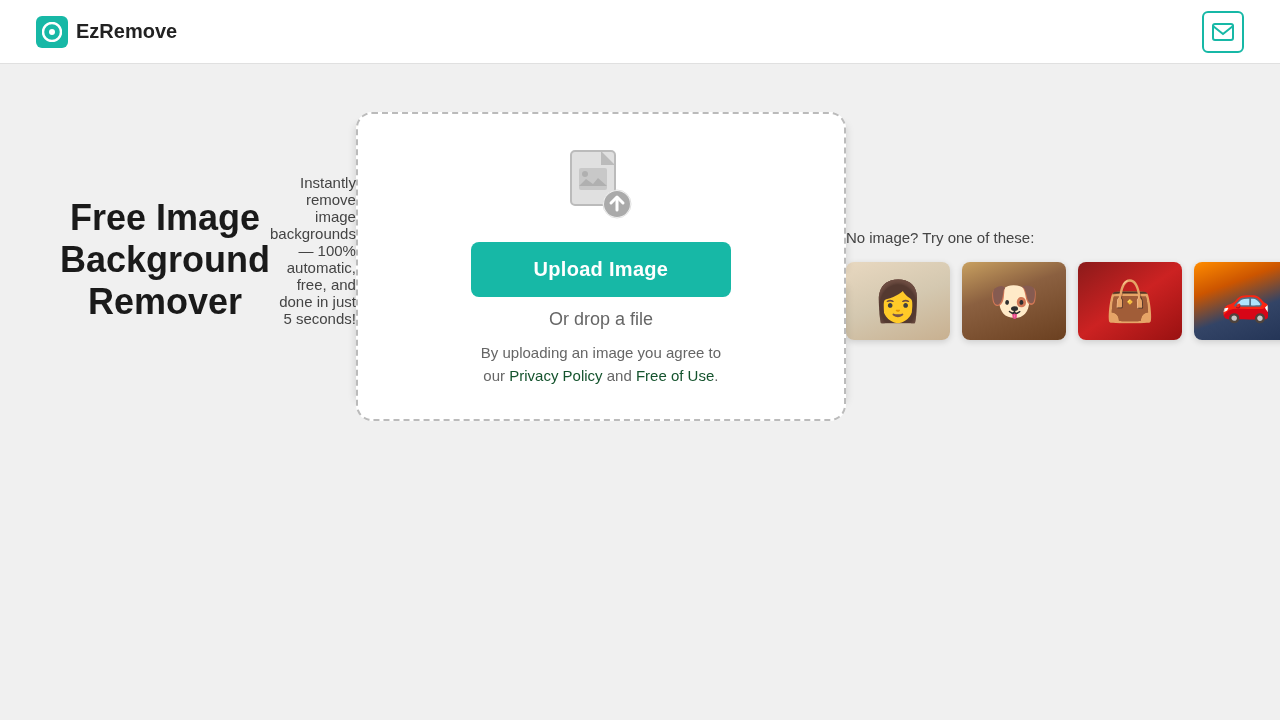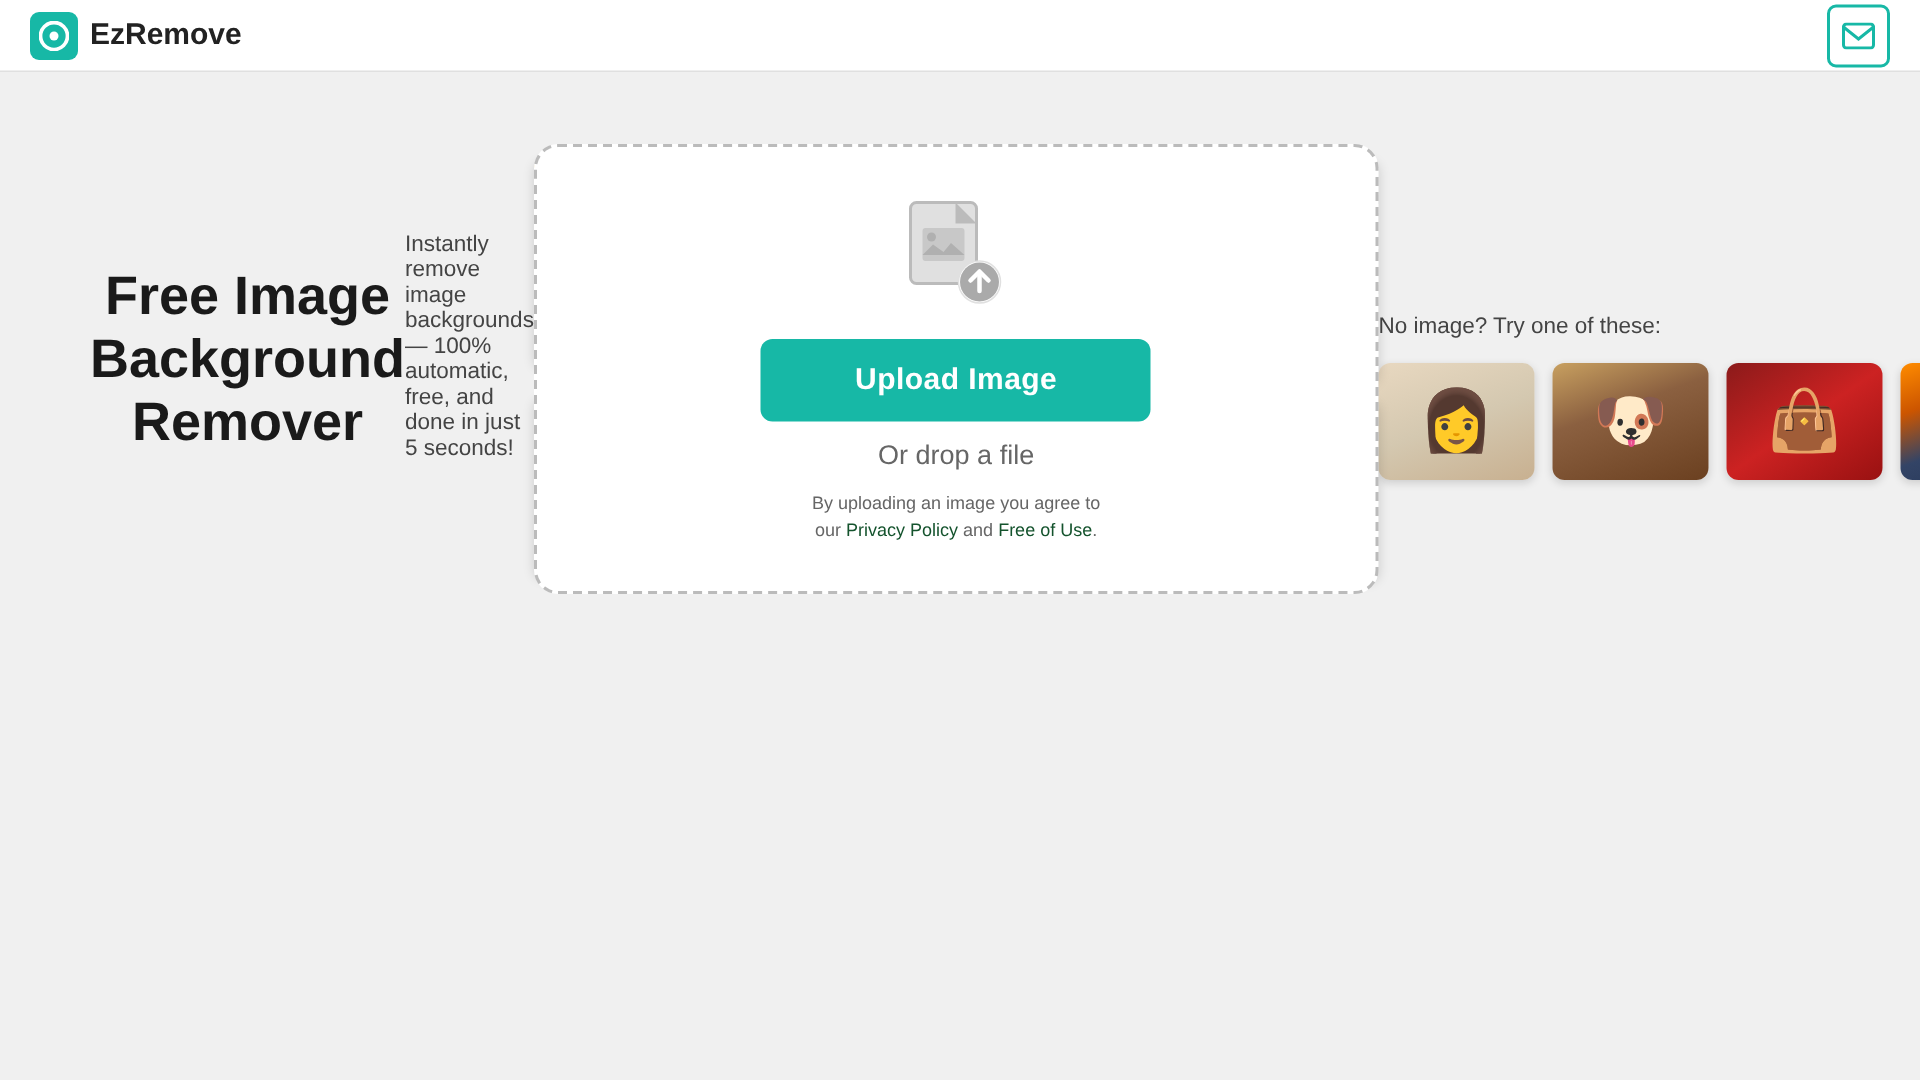--- a/index.html
+++ b/index.html
@@ -7,25 +7,25 @@
       font-family: -apple-system, BlinkMacSystemFont, 'Segoe UI', sans-serif;
       background: #f0f0f0;
       min-height: 720px;
       width: 1280px;
       overflow-x: hidden;
     }
 
     
     .header {
       background: #fff;
-      height: 48px;
+      height: 64px;
       display: flex;
       align-items: center;
       justify-content: space-between;
-      padding: 0 20px;
+      padding: 0 36px;
       border-bottom: 1px solid #e0e0e0;
       position: relative;
       z-index: 10;
     }
     .logo-area {
       display: flex;
       align-items: center;
       gap: 8px;
     }
     .logo-icon {
@@ -67,21 +67,21 @@
     .page-title {
       font-size: 36px;
       font-weight: 800;
       color: #1a1a1a;
       text-align: center;
       margin-bottom: 14px;
     }
     .page-subtitle {
       font-size: 15px;
       color: #444;
-      text-align: left;
+      text-align: right;
       margin-bottom: 32px;
     }
 
     
     .upload-section {
       position: relative;
       width: 100%;
       max-width: 1100px;
       display: flex;
       justify-content: center;
@@ -267,21 +267,21 @@
     .arrow-right-bottom {
       position: absolute;
       right: 140px;
       top: 165px;
       width: 100px;
       height: 60px;
     }
 
     
     .upload-box {
-      width: 563px;
+      width: 490px;
       min-height: 295px;
       border: 2px dashed #bbb;
       border-radius: 16px;
       background: #fff;
       display: flex;
       flex-direction: column;
       align-items: center;
       justify-content: center;
       padding: 32px 40px;
       gap: 12px;
@@ -304,21 +304,21 @@
       font-size: 20px;
       font-weight: 700;
       cursor: pointer;
       letter-spacing: 0.3px;
     }
     .or-drop {
       font-size: 18px;
       color: #666;
     }
     .terms-text {
-      font-size: 12px;
+      font-size: 15px;
       color: #666;
       text-align: center;
       line-height: 1.5;
     }
     .terms-text a {
       color: #14532d;
       text-decoration: none;
     }
 
     

